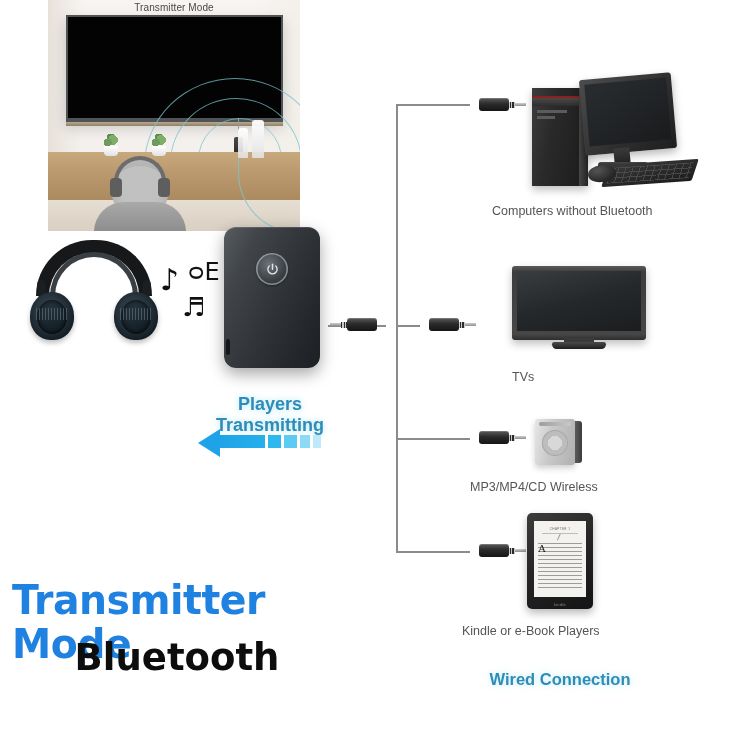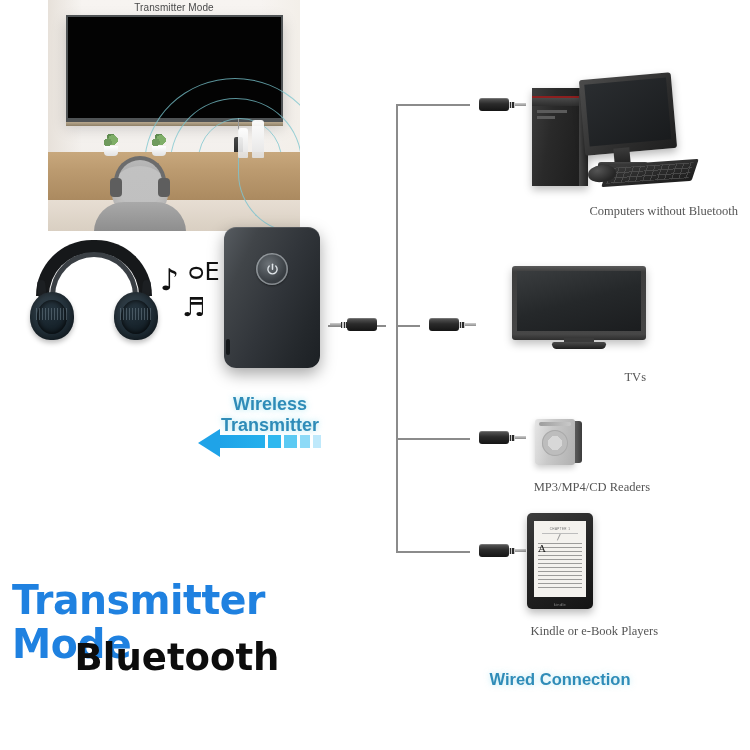--- a/index.html
+++ b/index.html
@@ -202,21 +202,21 @@
   .plug.right .tip   { right:0; }
   .plug.right .rings { right:11px; }
   .plug.right .body  { right:17px; }
   
   .plug.left .tip    { left:0; }
   .plug.left .rings  { left:11px; }
   .plug.left .body   { left:17px; }
 
   
   .dev-label {
-    position:absolute; text-align:right; font-size:12.5px; color:#555;font-family:Liberation Serif, serif;
+    position:absolute; text-align:left; font-size:12.5px; color:#555;
   }
 
   
   .pc { position:absolute; left:532px; top:76px; width:166px; height:118px; }
   .tower{
     position:absolute; left:0; top:12px; width:56px; height:98px;
     background: linear-gradient(100deg,#3d3d3d 0%, #2a2a2a 35%, #1b1b1b 100%);
     box-shadow: 0 4px 8px rgba(0,0,0,.25);
   }
   .tower-top{
@@ -541,37 +541,37 @@
   </div>
   <div class="dev-label label-tv">TVs</div>
 
   <div class="mp3">
     <div class="mp3-clip"></div>
     <div class="mp3-body">
       <div class="mp3-top"></div>
       <div class="mp3-wheel"></div>
     </div>
   </div>
-  <div class="dev-label label-mp3">MP3/MP4/CD Readers</div>
+  <div class="dev-label label-mp3">MP3/MP4/CD Wireless</div>
 
   <div class="kindle">
     <div class="kindle-body">
       <div class="kindle-scr">
         <div class="k-chap">CHAPTER 1</div>
         <div class="k-rule"></div>
         <div class="k-orn"></div>
         <div class="k-lines"></div>
         <div class="k-drop">A</div>
       </div>
       <div class="kindle-logo">kindle</div>
     </div>
   </div>
   <div class="dev-label label-kind">Kindle or e-Book Players</div>
 
-  <div class="wireless-text">Wireless Transmitter</div>
+  <div class="wireless-text">Players Transmitting</div>
   <div class="arrow-wrap">
     <div class="arrow-head"></div>
     <div class="arrow-tail"></div>
     <div class="arrow-seg seg1"></div>
     <div class="arrow-seg seg2"></div>
     <div class="arrow-seg seg3"></div>
     <div class="arrow-seg seg4"></div>
   </div>
 
   <div class="big-title">Transmitter Mode</div>

